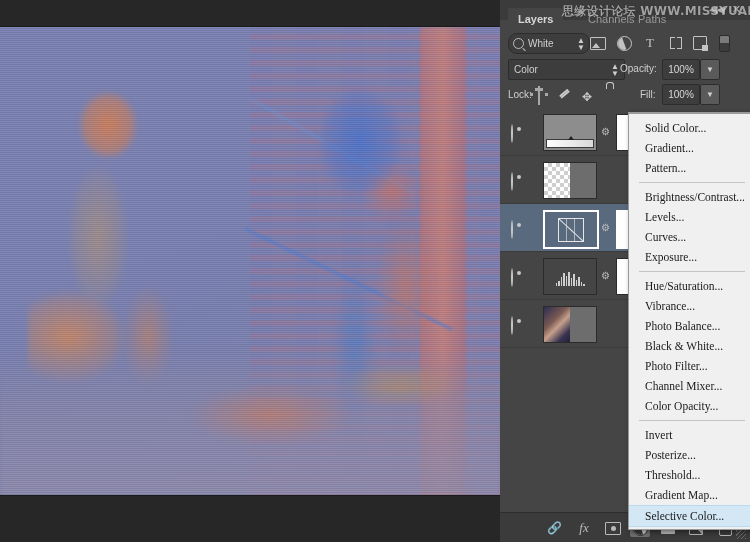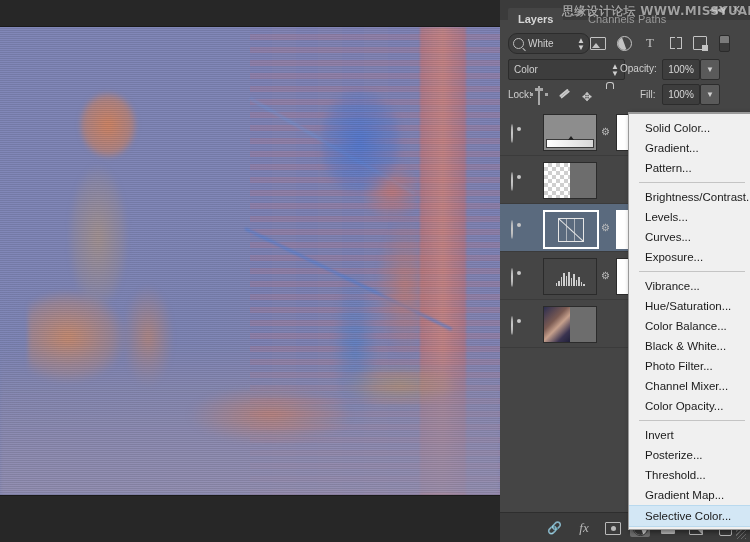--- a/index.html
+++ b/index.html
@@ -256,21 +256,21 @@
   
   .adj-menu{
     position:absolute;left:628px;top:112px;width:122px;
     background:#f0f0f0;border:1px solid #9a9a9a;border-top:2px solid #9a9a9a;
     box-shadow:2px 2px 5px rgba(0,0,0,.45);
     padding:4px 0 2px 0;z-index:30;
   }
   .adj-item{
     height:20px;line-height:20px;padding-left:16px;
     font-size:11.5px;color:#1a1a1a;white-space:nowrap;cursor:pointer;
-    font-family:Liberation Sans, sans-serif;
+    font-family:Liberation Serif, serif;
   }
   .adj-item.highlight{background:#d3e7f5;border-top:1px solid #b9d9ee;border-bottom:1px solid #b9d9ee;}
   .adj-sep{height:1px;background:#c4c4c4;margin:4px 6px 4px 10px;}
 </style>
 </head>
 <body>
 
 <div id="root">
 
   <div class="doc-area">
@@ -451,23 +451,23 @@
   <div class="adj-menu">
     <div class="adj-item">Solid Color...</div>
     <div class="adj-item">Gradient...</div>
     <div class="adj-item">Pattern...</div>
     <div class="adj-sep"></div>
     <div class="adj-item">Brightness/Contrast...</div>
     <div class="adj-item">Levels...</div>
     <div class="adj-item">Curves...</div>
     <div class="adj-item">Exposure...</div>
     <div class="adj-sep"></div>
+    <div class="adj-item">Hue/Saturation...</div>
     <div class="adj-item">Vibrance...</div>
-    <div class="adj-item">Hue/Saturation...</div>
-    <div class="adj-item">Color Balance...</div>
+    <div class="adj-item">Photo Balance...</div>
     <div class="adj-item">Black &amp; White...</div>
     <div class="adj-item">Photo Filter...</div>
     <div class="adj-item">Channel Mixer...</div>
     <div class="adj-item">Color Opacity...</div>
     <div class="adj-sep"></div>
     <div class="adj-item">Invert</div>
     <div class="adj-item">Posterize...</div>
     <div class="adj-item">Threshold...</div>
     <div class="adj-item">Gradient Map...</div>
     <div class="adj-item highlight">Selective Color...</div>

